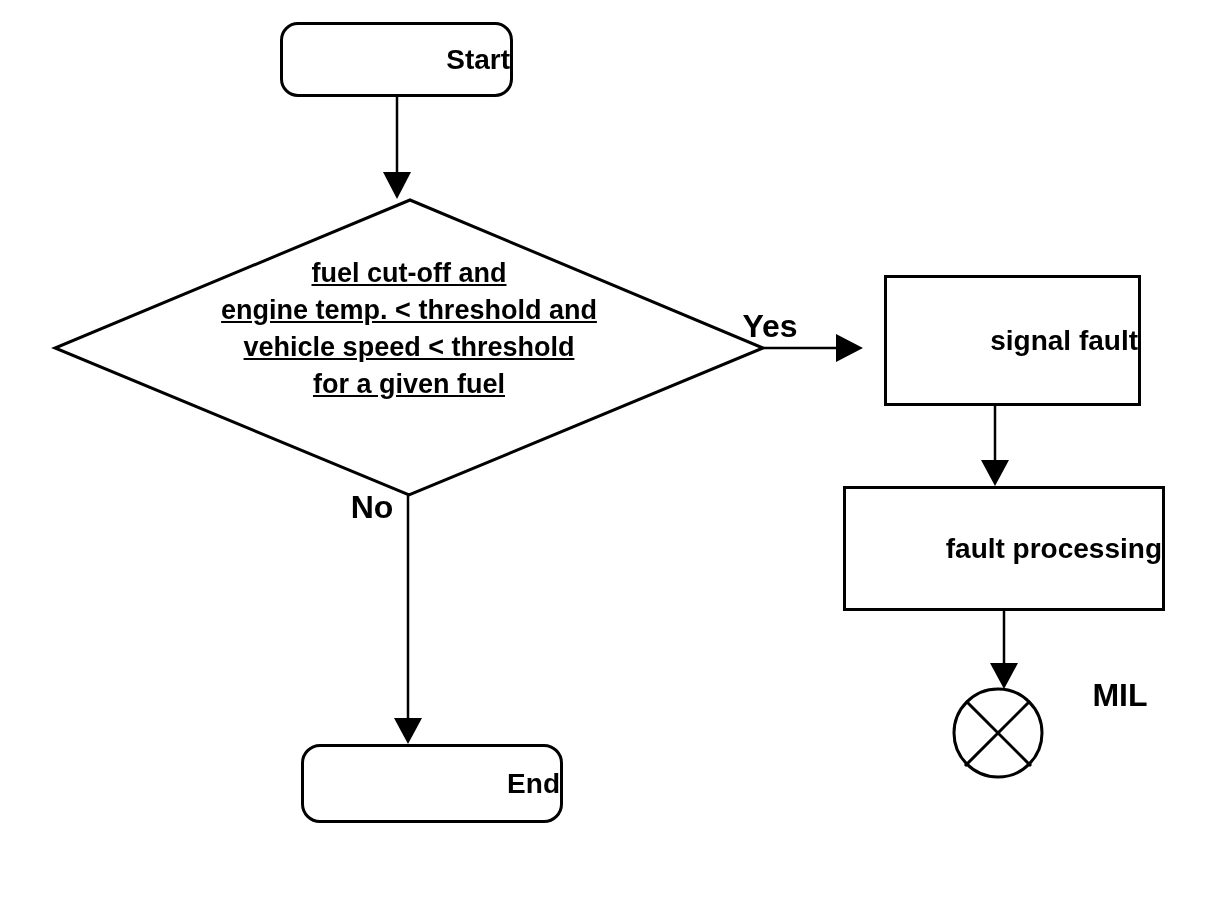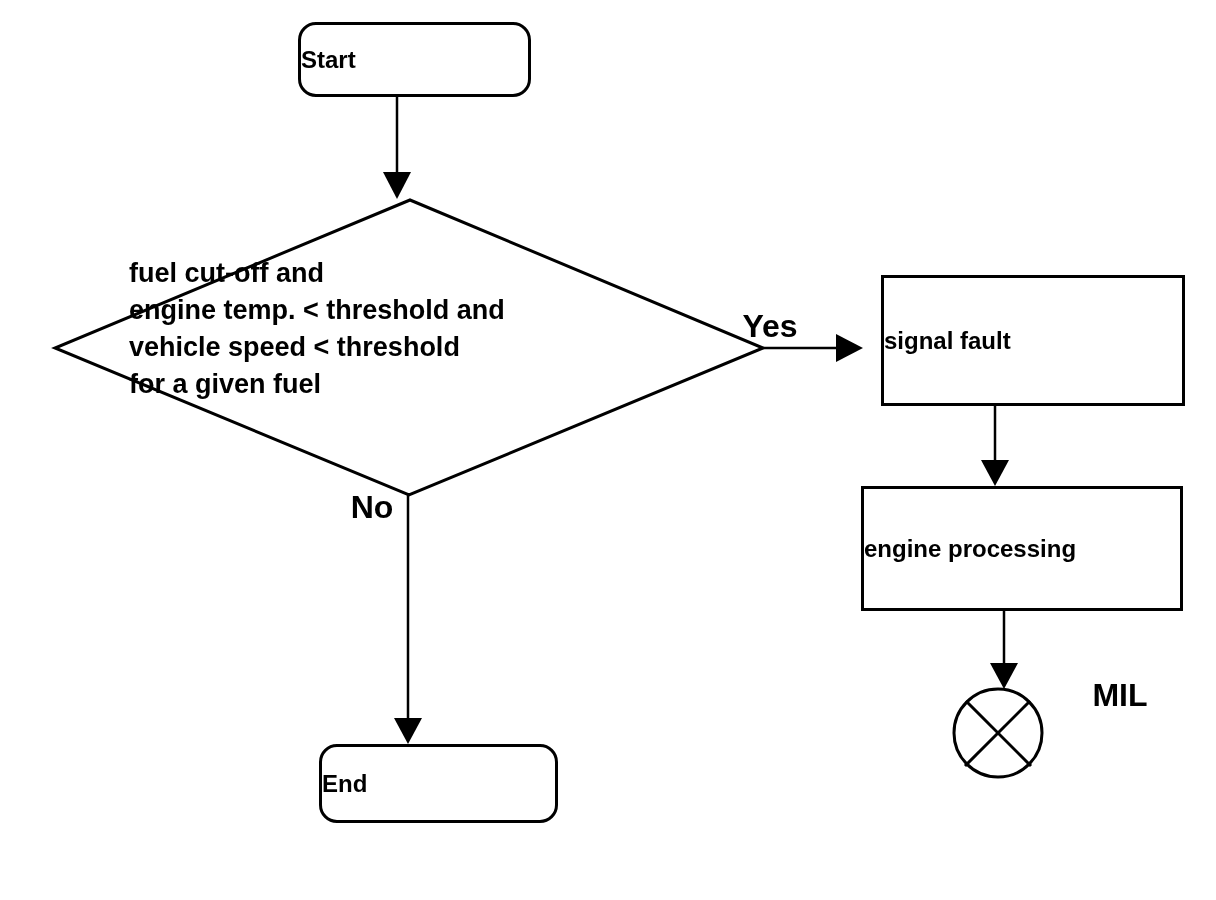--- a/index.html
+++ b/index.html
@@ -39,52 +39,52 @@
     stroke: #000000;
     stroke-width: 3;
   }
   .node {
     position: absolute;
     box-sizing: border-box;
     border: 3px solid #000000;
     background: #ffffff;
     display: flex;
     align-items: center;
-    justify-content: flex-start;
+    justify-content: flex-end;
     font-weight: bold;
-    font-size: 24px;
+    font-size: 28px;
     text-align: center;
-    margin-left: 18px;
   }
   .terminator {
     border-radius: 18px;
   }
   .decision-text {
     position: absolute;
     left: 129px;
     top: 255px;
     width: 560px;
-    text-align: left;
+    text-align: center;
     font-weight: bold;
     font-size: 27px;
     line-height: 37px;
+    text-decoration: underline;
   }
   .edge-label {
     position: absolute;
     font-weight: bold;
     font-size: 32px;
     text-align: center;
     line-height: 30px;
   }
   #yes-label { left: 738px; top: 311px; width: 64px; }
   #no-label  { left: 344px; top: 492px; width: 56px; }
   #mil-label { left: 1088px; top: 680px; width: 64px; }
   #start-node { left: 280px; top: 22px;  width: 233px; height: 75px; }
-  #end-node   { left: 301px; top: 744px; width: 239px; height: 79px; }
-  #signal-fault-node     { left: 863px; top: 275px; width: 304px; height: 131px; }
+  #end-node   { left: 301px; top: 744px; width: 262px; height: 79px; border-radius: 19px; }
+  #signal-fault-node     { left: 884px; top: 275px; width: 257px; height: 131px; }
   #fault-processing-node { left: 843px; top: 486px; width: 322px; height: 125px; }
 </style>
 </head>
 <body>
 
 <div class="canvas">
 
   <svg class="layer" width="1216" height="900" viewBox="0 0 1216 900">
 
     <polygon class="shape" points="410,200 763,348 409,495 55,348"></polygon>
@@ -134,21 +134,21 @@
 
   <div class="edge-label" id="yes-label">Yes</div>
 
   <div class="edge-label" id="no-label">No</div>
 
   <div class="node" id="signal-fault-node">
     <span>signal fault</span>
   </div>
 
   <div class="node" id="fault-processing-node">
-    <span>engine processing</span>
+    <span>fault processing</span>
   </div>
 
   <div class="node terminator" id="end-node">
     <span>End</span>
   </div>
 
   <div class="edge-label" id="mil-label">MIL</div>
 
 </div>
 

